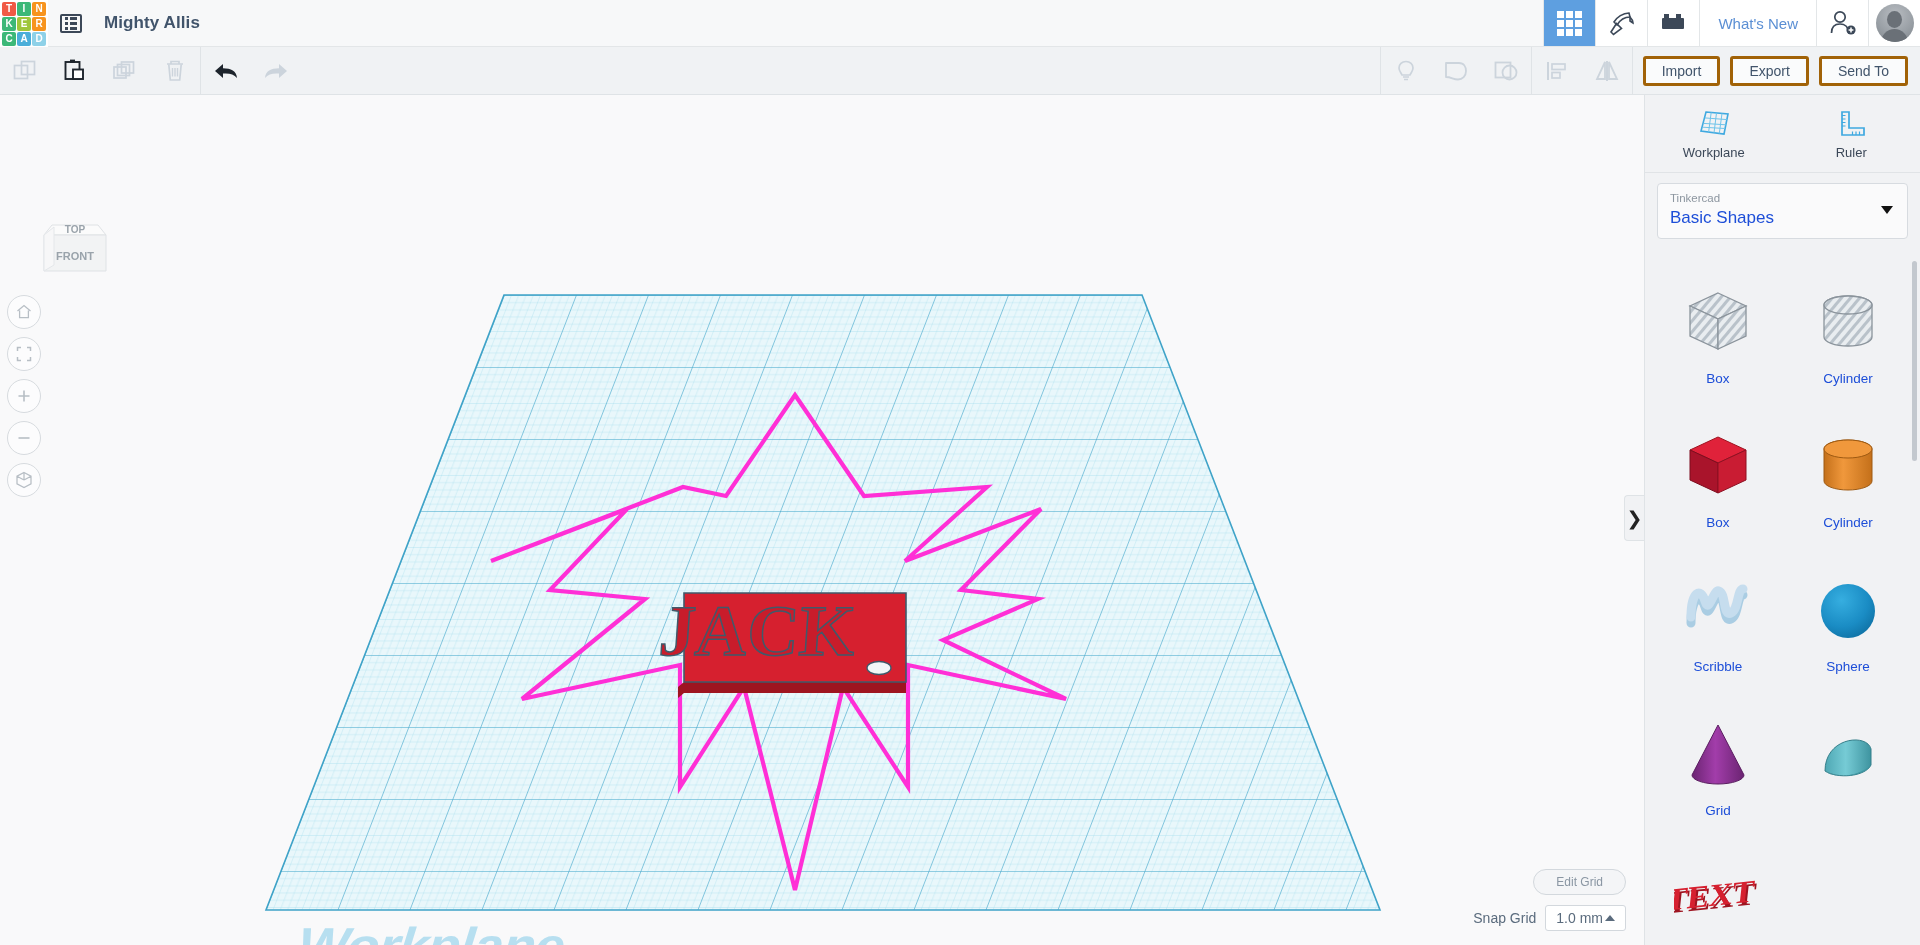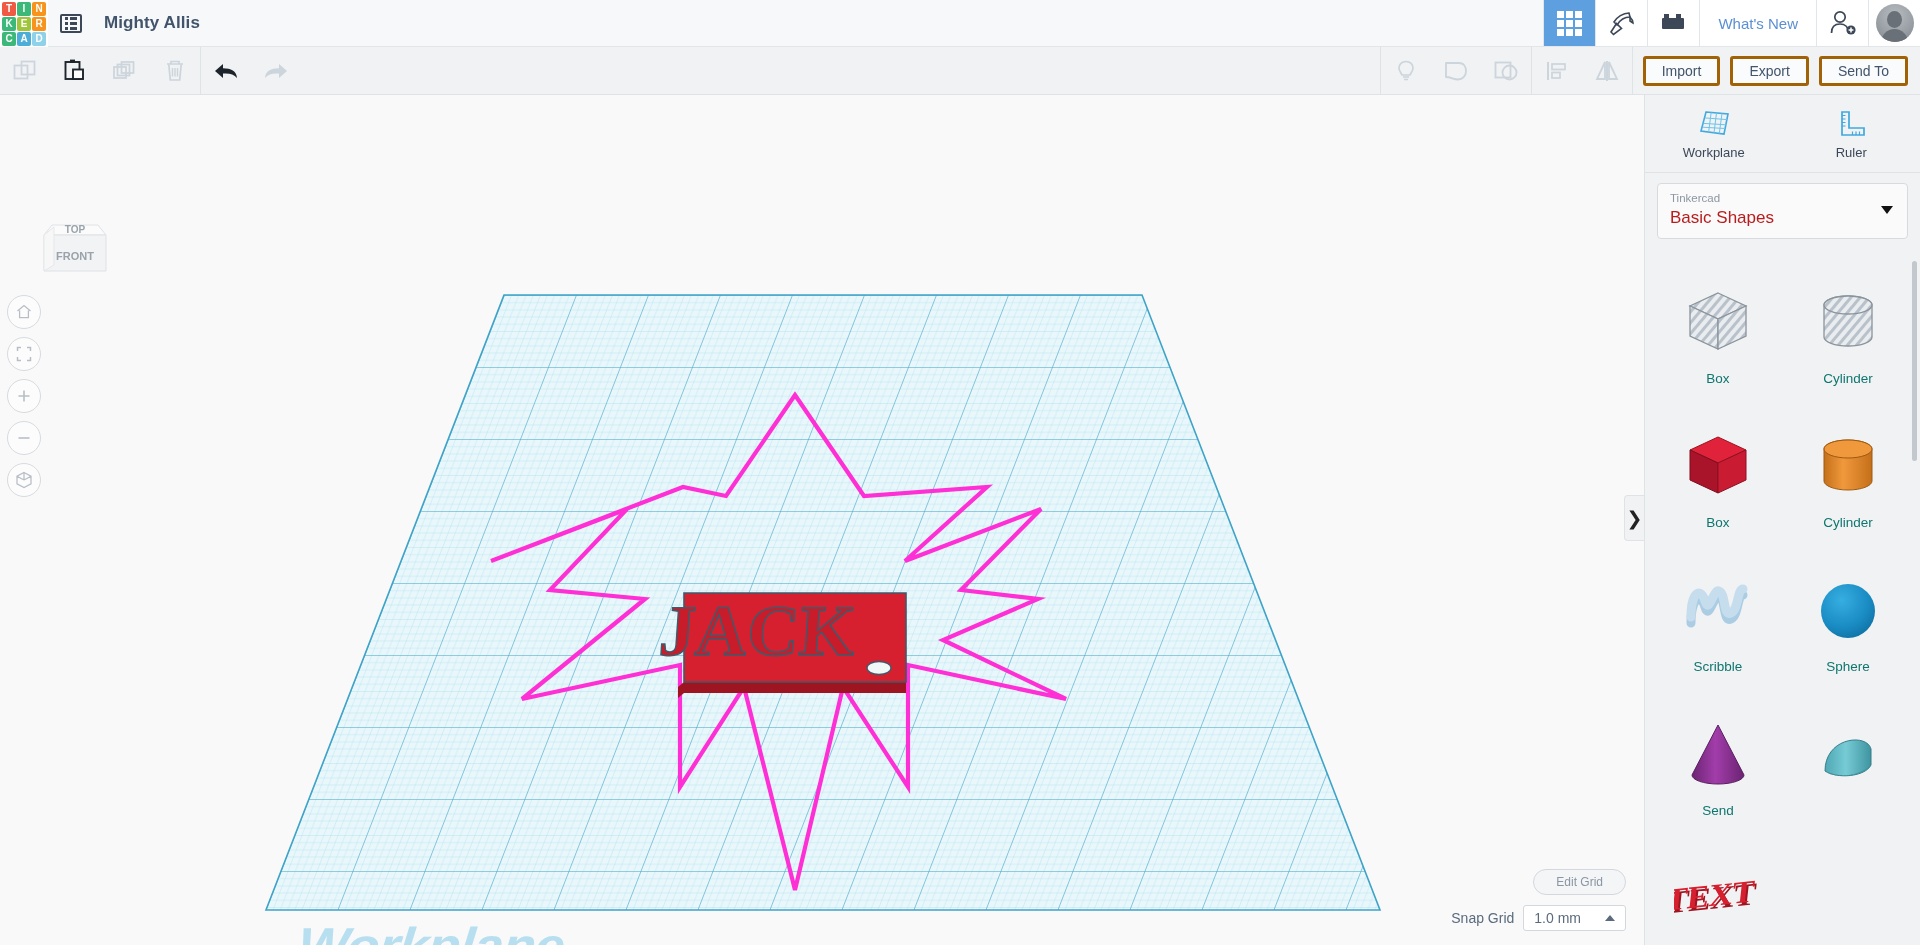--- a/index.html
+++ b/index.html
@@ -105,51 +105,51 @@
   .gridctl { position: absolute; right: 18px; bottom: 14px; text-align: right; }
   .editgrid {
     display: inline-block; border: 1px solid #d3d8dd; background: #f4f5f7;
     color: #8a96a3; font-size: 12px; padding: 5px 22px; border-radius: 13px; cursor: pointer;
     font-family: "Liberation Sans", sans-serif;
   }
   .snaprow { display: flex; align-items: center; justify-content: flex-end; gap: 9px; margin-top: 10px; }
   .snaplbl { font-size: 14px; color: #5a6b7d; }
   .snapsel {
     border: 1px solid #d3d8dd; background: #fff; color: #5a6b7d; font-size: 14px;
-    padding: 4px 10px; border-radius: 3px; display: flex; align-items: center; gap: 24px; cursor: pointer;
+    padding: 4px 10px; border-radius: 3px; display: flex; align-items: center; gap: 2px; cursor: pointer;
   }
   .caret-up { width:0;height:0;border-left:5px solid transparent;border-right:5px solid transparent;border-bottom:6px solid #5a6b7d;}
 
   
   .rpanel {
     position: absolute; top: 95px; right: 0; width: 276px; height: 850px;
     background: #f1f2f4; border-left: 1px solid #dfe3e6;
   }
   .rp-top { display: flex; height: 78px; border-bottom: 1px solid #e0e3e6; background:#f1f2f4;}
   .rp-tool { flex: 1; display: flex; flex-direction: column; align-items: center; justify-content: center; gap: 5px; cursor: pointer; }
   .rp-tool-lbl { font-size: 13px; color: #3c4858; }
   .rp-select-wrap { padding: 10px 12px 12px 12px; }
   .rp-select {
     border: 1px solid #d7dbe0; background: #fafafb; border-radius: 4px;
     padding: 7px 12px 9px 12px; position: relative; cursor: pointer;
   }
   .rp-select-sub { font-size: 11.5px; color: #8d96a0; line-height: 15px; }
-  .rp-select-val { font-size: 17px; color: #b91c1c; line-height: 23px; }
+  .rp-select-val { font-size: 17px; color: #1d4ed8; line-height: 23px; }
   .caret-dn { position:absolute; right:14px; top:22px; width:0;height:0;
               border-left:6px solid transparent;border-right:6px solid transparent;border-top:8px solid #111; }
 
   .shapes {
     position: absolute; top: 158px; left: 0; width: 276px; height: 692px;
     overflow: hidden; background: #f1f2f4;
   }
   .shapegrid { display: grid; grid-template-columns: 1fr 1fr; padding: 10px 8px 0 8px; }
   .shapecell { height: 144px; display:flex; flex-direction:column; align-items:center; justify-content:flex-start;
                padding-top: 14px; cursor: pointer; }
   .shapeart { height: 92px; display: flex; align-items: center; justify-content: center; }
-  .shapelbl { font-size: 13.5px; color: #0f766e; margin-top: 2px; }
+  .shapelbl { font-size: 13.5px; color: #1d4ed8; margin-top: 2px; }
   .rp-scroll { position:absolute; right:3px; top:166px; width:5px; height:200px; border-radius:3px; background:#c3c8ce; }
 
   .collapse-tab {
     position: absolute; right: 276px; top: 495px; width: 20px; height: 46px;
     background: #f1f2f4; border: 1px solid #dfe3e6; border-right: none;
     border-radius: 4px 0 0 4px; display: flex; align-items: center; justify-content: center;
     cursor: pointer; font-size: 19px; color: #222; font-family: "Liberation Sans", sans-serif;
   }
 </style>
 </head>
@@ -539,21 +539,21 @@
                 <defs>
                   <linearGradient id="pg" x1="0" y1="0" x2="1" y2="0">
                     <stop offset="0" stop-color="#6b2472"></stop>
                     <stop offset="0.45" stop-color="#a23daa"></stop>
                     <stop offset="1" stop-color="#6b2472"></stop>
                   </linearGradient>
                 </defs>
                 <path d="M36,6 L62,56 A26,9 0 0 1 10,56 Z" fill="url(#pg)" stroke="#5a1d60" stroke-width="1"></path>
               </svg>
             </div>
-            <div class="shapelbl">Send</div>
+            <div class="shapelbl">Grid</div>
           </div>
           <div class="shapecell">
             <div class="shapeart">
               <svg width="78" height="72" viewBox="0 0 78 72">
                 <defs>
                   <linearGradient id="tg" x1="0" y1="0" x2="1" y2="0">
                     <stop offset="0" stop-color="#4fa8b4"></stop>
                     <stop offset="0.45" stop-color="#76cbd5"></stop>
                     <stop offset="1" stop-color="#3e94a0"></stop>
                   </linearGradient>

